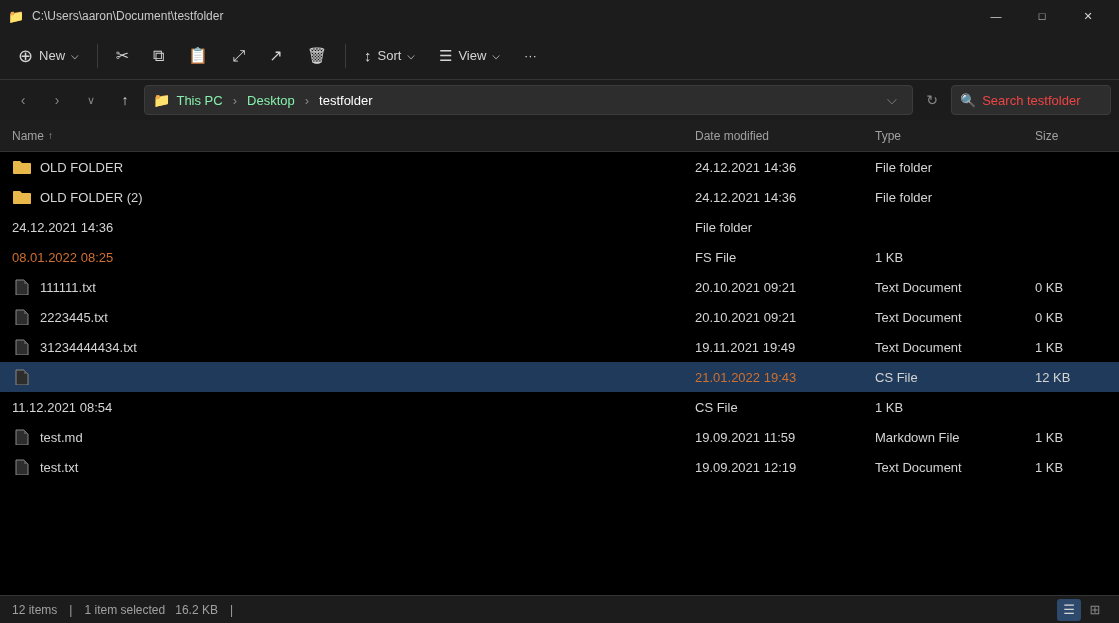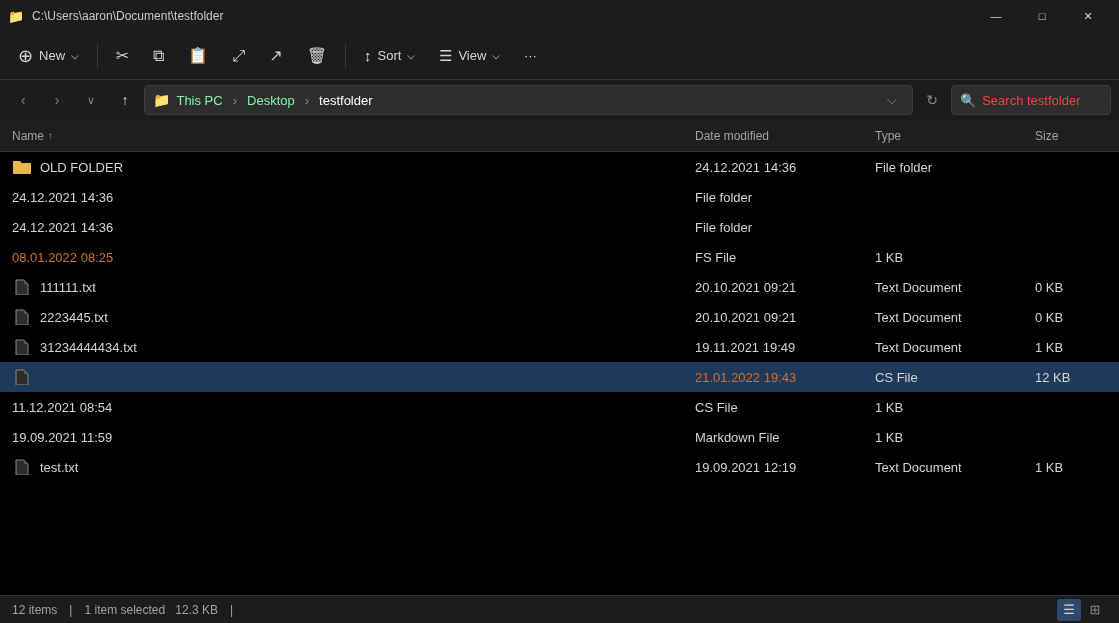--- a/index.html
+++ b/index.html
@@ -353,20 +353,28 @@
     <path d="M1 3C1 2.44772 1.44772 2 2 2H7.58579C7.851 2 8.10536 2.10536 8.29289 2.29289L9.70711 3.70711C9.89464 3.89464 10.149 4 10.4142 4H18C18.5523 4 19 4.44772 19 5V14C19 14.5523 18.5523 15 18 15H2C1.44772 15 1 14.5523 1 14V3Z" fill="#e8b84b"></path>
   </svg>
           </span>
       <span>OLD FOLDER</span>
     </div>
     <div class="file-cell" style="color:#d4d4d4;">24.12.2021 14:36</div>
     <div class="file-cell type-cell">File folder</div>
     <div class="file-cell size-cell"></div>
   </div>
       <div class="file-row">
+    <div class="file-cell">
+      <span class="file-icon">
+            <svg width="20" height="16" viewBox="0 0 20 16" fill="none" xmlns="http://www.w3.org/2000/svg">
+    <path d="M1 3C1 2.44772 1.44772 2 2 2H7.58579C7.851 2 8.10536 2.10536 8.29289 2.29289L9.70711 3.70711C9.89464 3.89464 10.149 4 10.4142 4H18C18.5523 4 19 4.44772 19 5V14C19 14.5523 18.5523 15 18 15H2C1.44772 15 1 14.5523 1 14V3Z" fill="#e8b84b"></path>
+  </svg>
+          </span>
+      <span>OLD FOLDER (2)</span>
+    </div>
     <div class="file-cell" style="color:#d4d4d4;">24.12.2021 14:36</div>
     <div class="file-cell type-cell">File folder</div>
     <div class="file-cell size-cell"></div>
   </div>
       <div class="file-row">
     <div class="file-cell" style="color:#d4d4d4;">24.12.2021 14:36</div>
     <div class="file-cell type-cell">File folder</div>
     <div class="file-cell size-cell"></div>
   </div>
       <div class="file-row">
@@ -428,20 +436,29 @@
     <div class="file-cell" style="color:#d07030;">21.01.2022 19:43</div>
     <div class="file-cell type-cell">CS File</div>
     <div class="file-cell size-cell">12 KB</div>
   </div>
       <div class="file-row">
     <div class="file-cell" style="color:#d4d4d4;">11.12.2021 08:54</div>
     <div class="file-cell type-cell">CS File</div>
     <div class="file-cell size-cell">1 KB</div>
   </div>
       <div class="file-row">
+    <div class="file-cell">
+      <span class="file-icon">
+            <svg width="14" height="17" viewBox="0 0 14 17" fill="none" xmlns="http://www.w3.org/2000/svg">
+    <path d="M1 1H9L13 5V16H1V1Z" fill="#2d2d2d" stroke="#888" stroke-width="1"></path>
+    <path d="M9 1L13 5H9V1Z" fill="#555"></path>
+  </svg>
+          </span>
+      <span>test.md</span>
+    </div>
     <div class="file-cell" style="color:#d4d4d4;">19.09.2021 11:59</div>
     <div class="file-cell type-cell">Markdown File</div>
     <div class="file-cell size-cell">1 KB</div>
   </div>
       <div class="file-row">
     <div class="file-cell">
       <span class="file-icon">
             <svg width="14" height="17" viewBox="0 0 14 17" fill="none" xmlns="http://www.w3.org/2000/svg">
     <path d="M1 1H9L13 5V16H1V1Z" fill="#2d2d2d" stroke="#888" stroke-width="1"></path>
     <path d="M9 1L13 5H9V1Z" fill="#555"></path>
@@ -455,20 +472,20 @@
   </div>
     </div>
 </div>
 
 <div class="status-bar">
   <span>12 items</span>
   <span>|</span>
   <span>
     <span>1 item selected</span>
     &nbsp;
-    <span>12.3 KB</span>
+    <span>16.2 KB</span>
   </span>
   <span>|</span>
   <div class="status-view-btns">
     <div class="view-btn active">☰</div>
     <div class="view-btn">⊞</div>
   </div>
 </div>
 
 </body></html>

